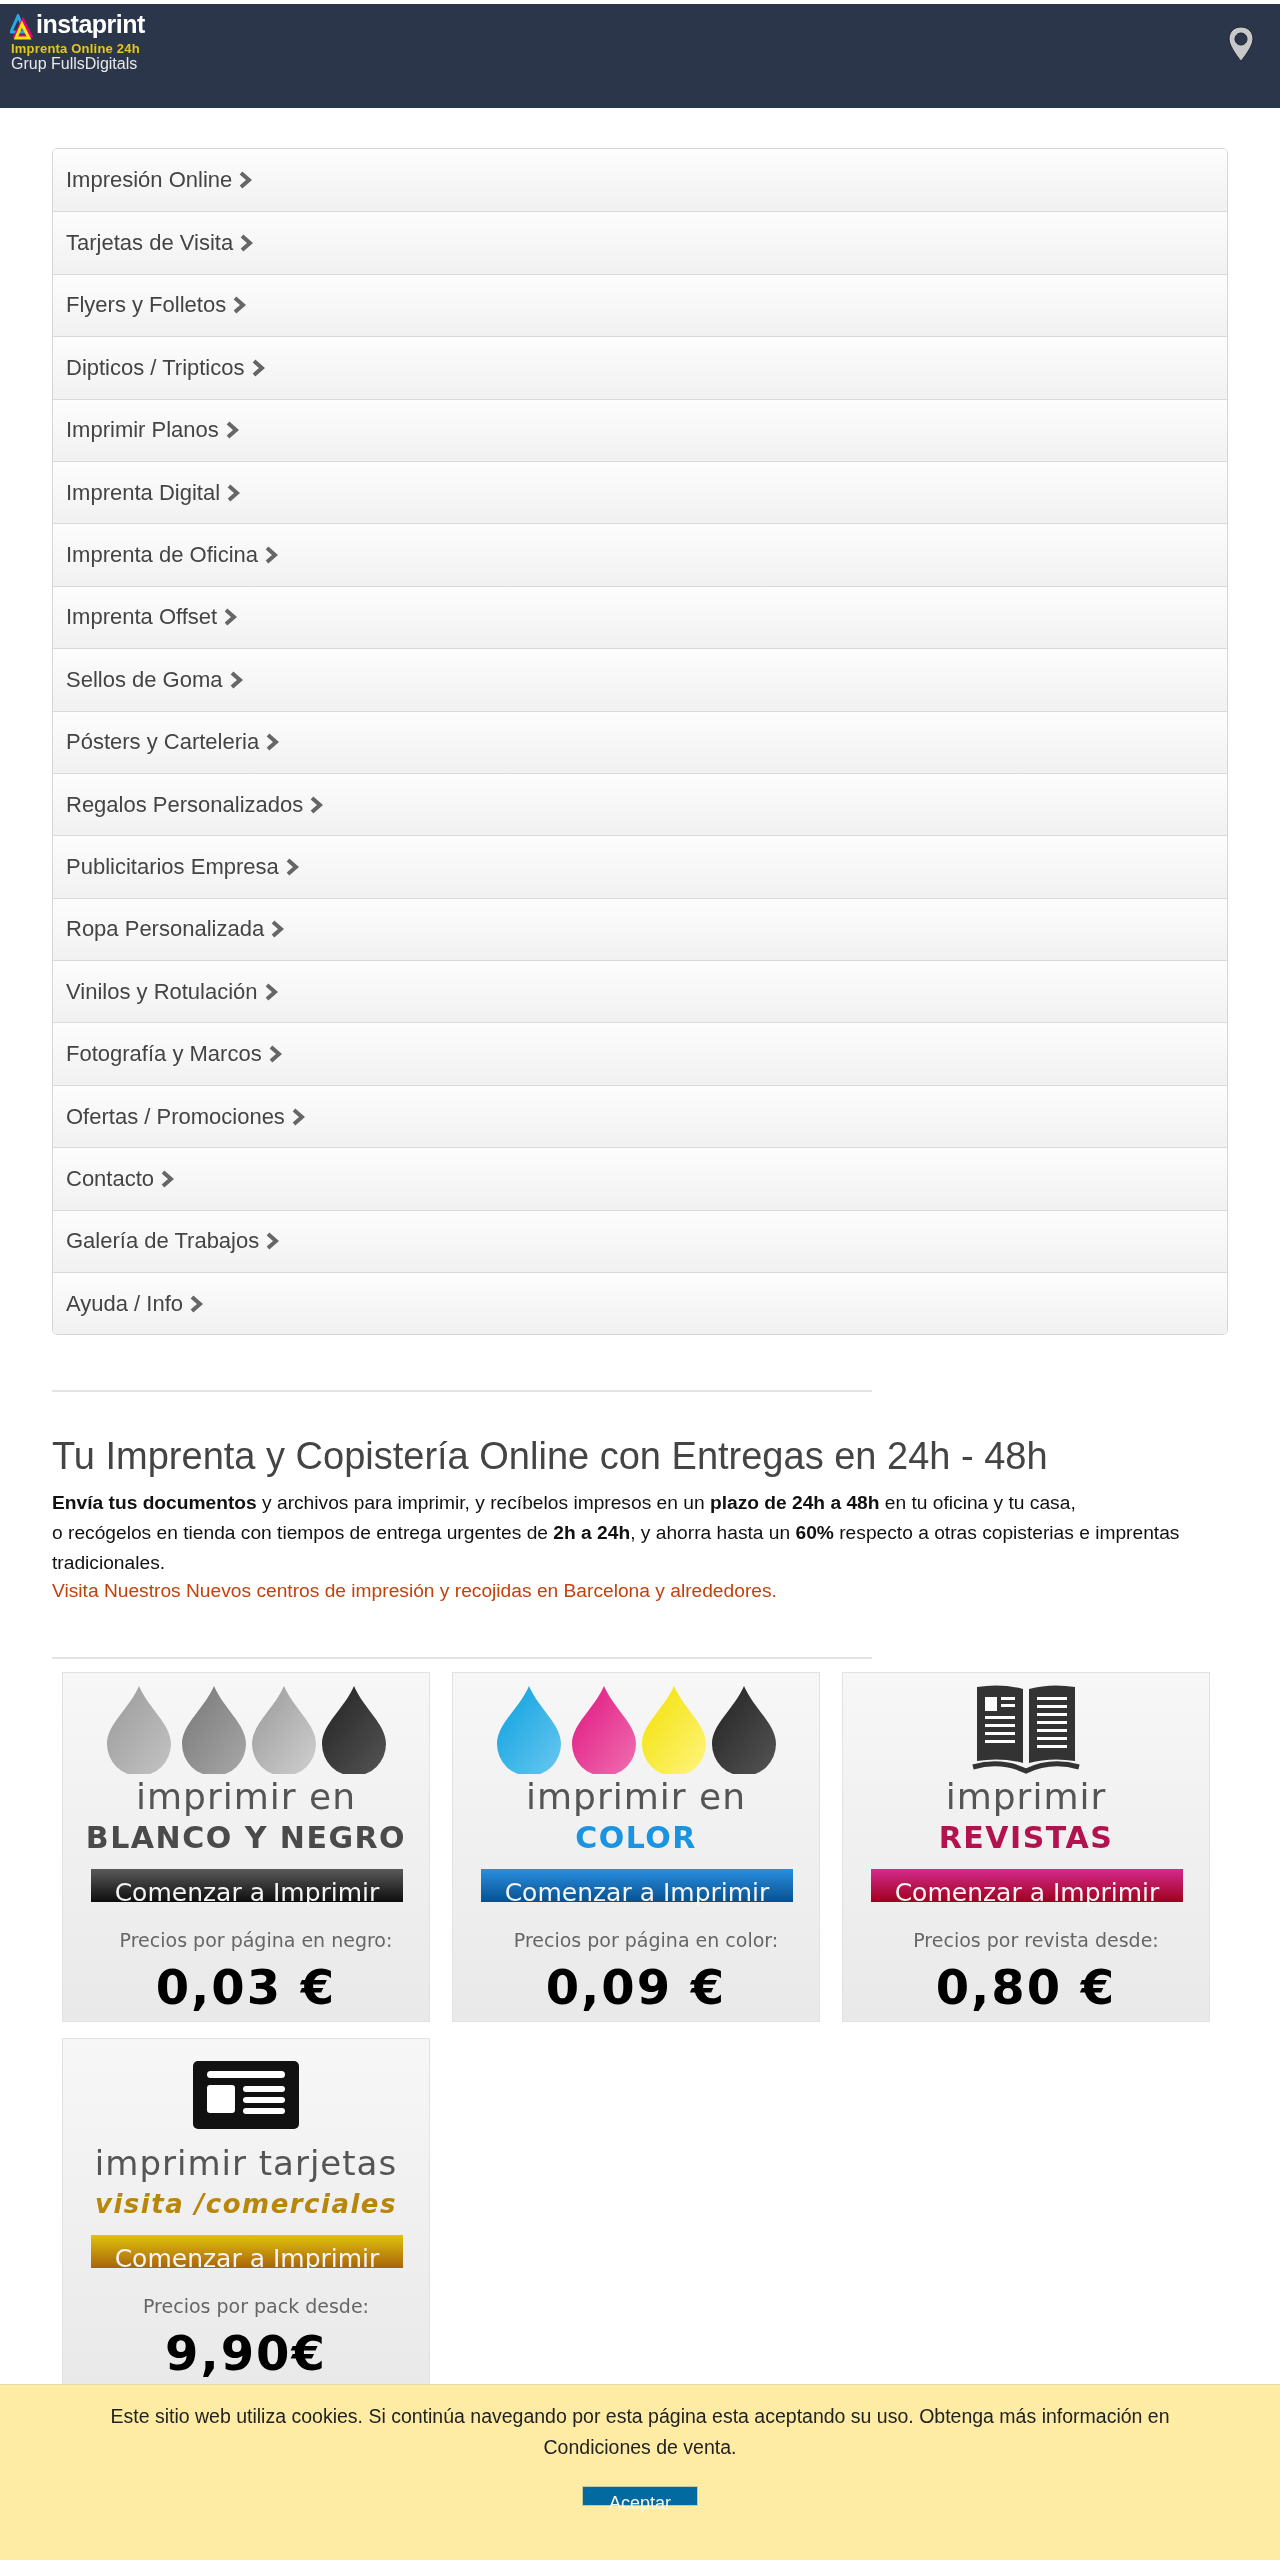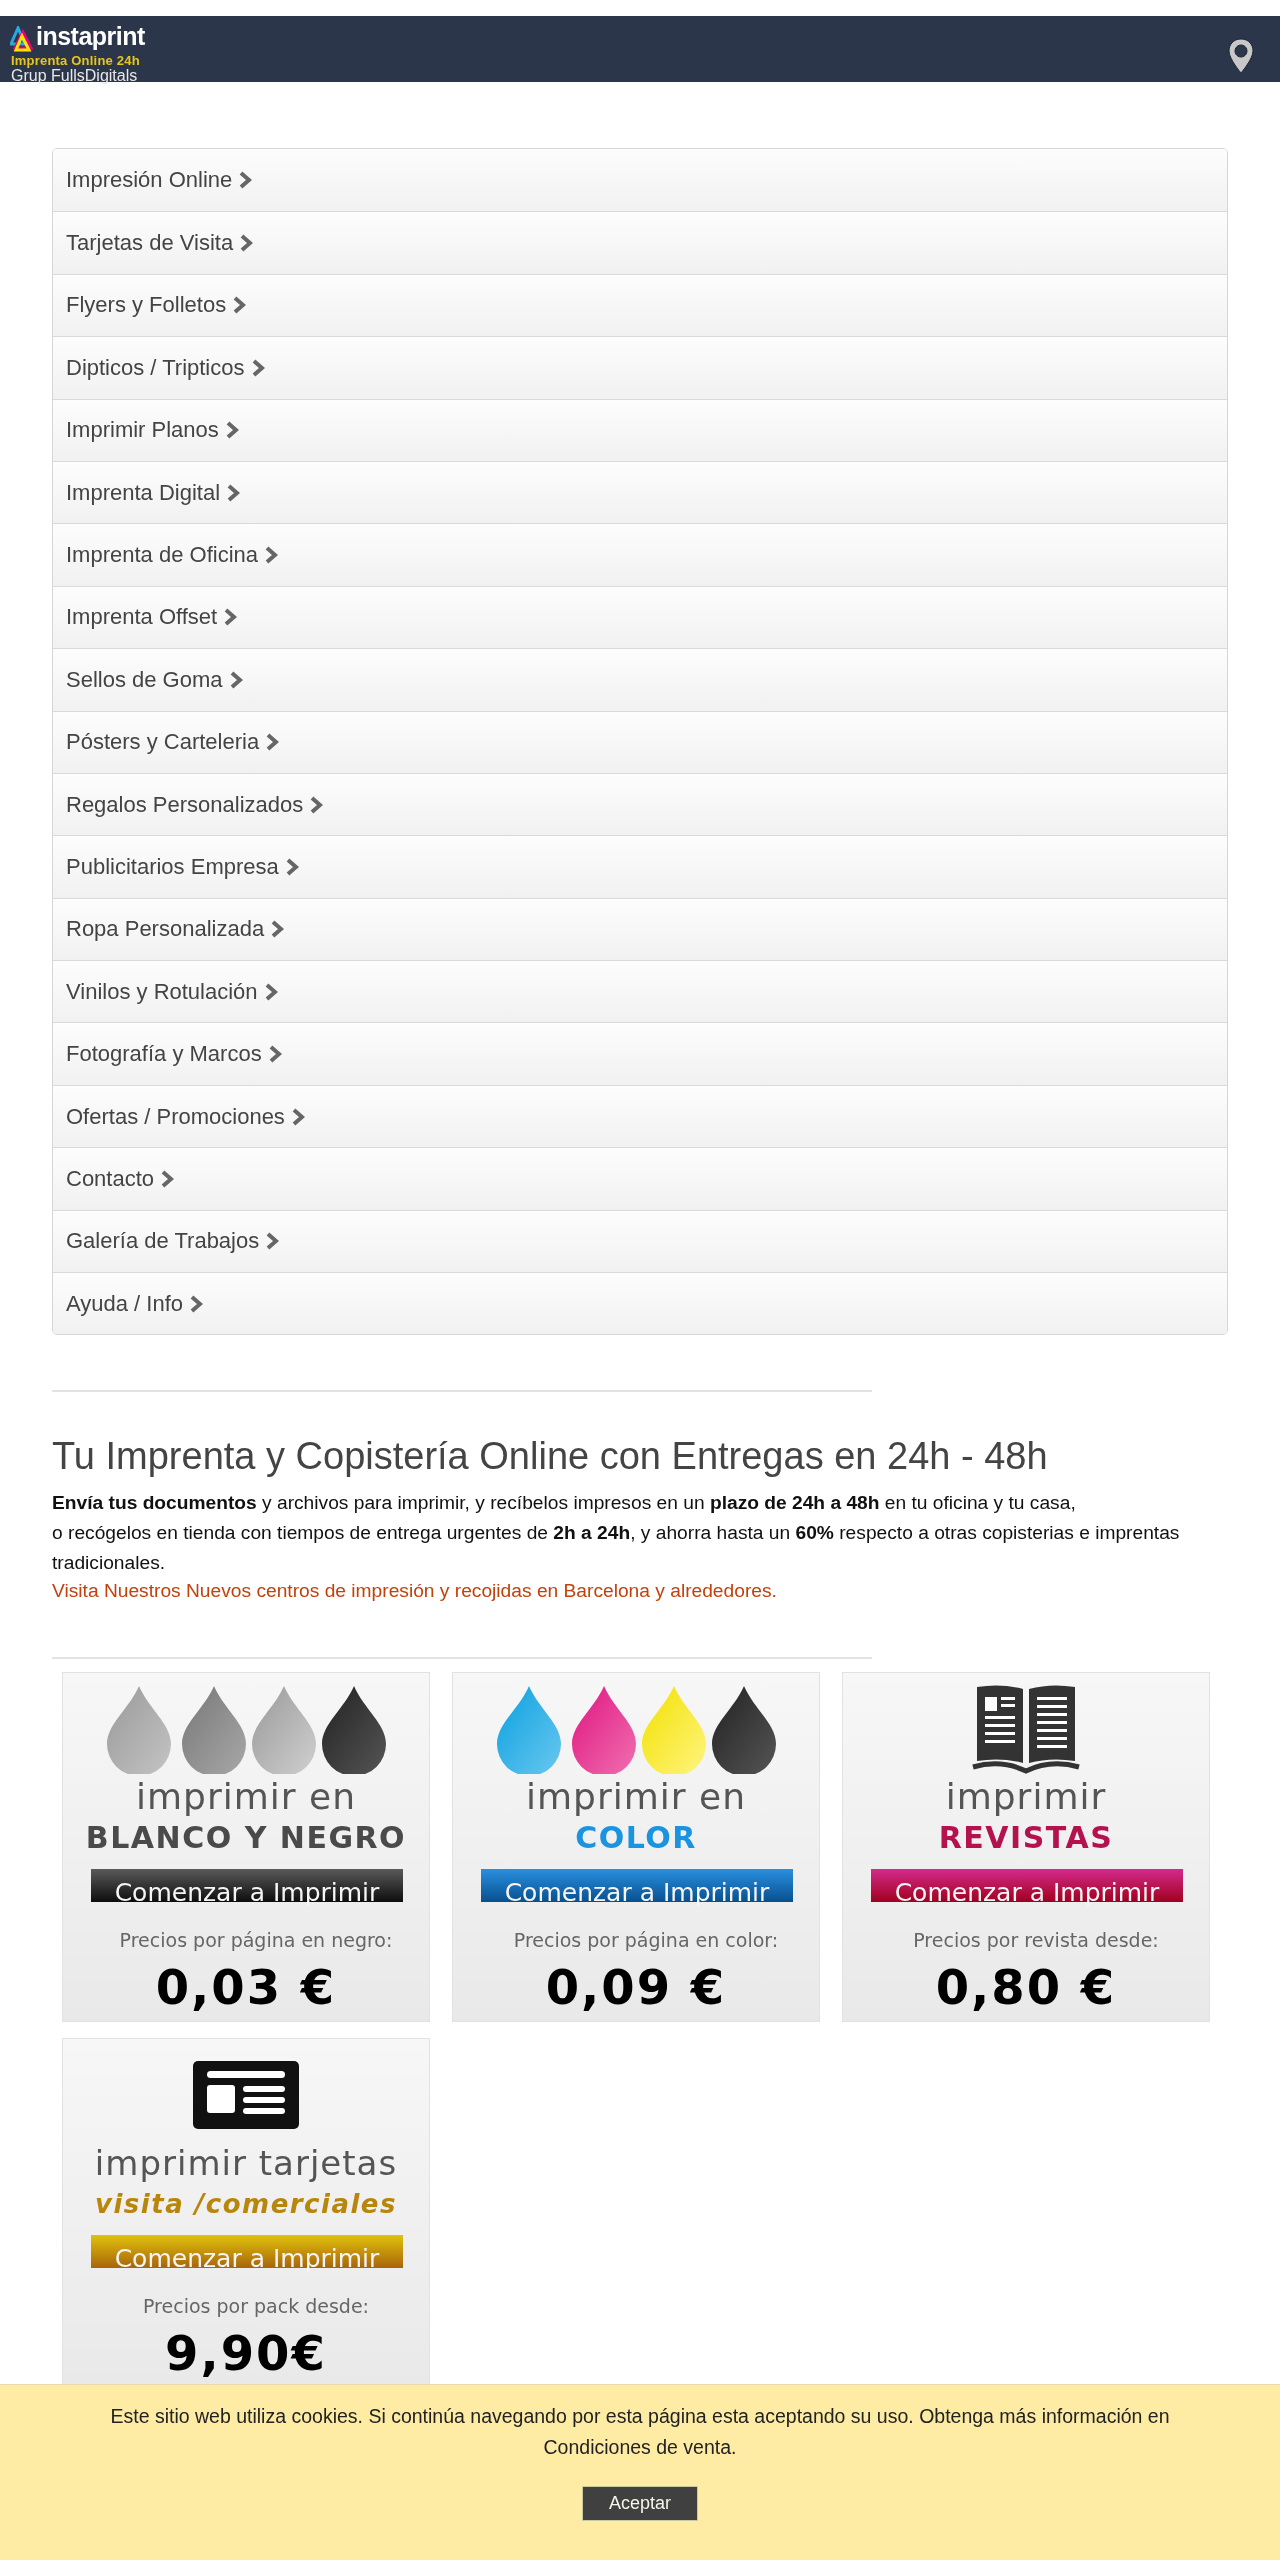--- a/index.html
+++ b/index.html
@@ -1,20 +1,20 @@
 <!DOCTYPE html>
 <html><head>
 <meta charset="utf-8">
 <style>
   * { box-sizing: border-box; margin: 0; padding: 0; }
   html, body { width: 1280px; height: 2560px; background: #ffffff; overflow: hidden; }
   body { font-family: "Liberation Sans", sans-serif; color: #333; position: relative; }
 
   
-  .header { position: absolute; left: 0; top: 16px; width: 1280px; height: 66px; background: #2b364a; }
+  .header { position: absolute; left: 0; top: 4px; width: 1280px; height: 104px; background: #2b364a; }
   .logo { position: absolute; left: 10px; top: 6px; width: 160px; height: 66px; }
   .logo-mark { position: absolute; left: 0; top: 4px; width: 26px; height: 26px; }
   .logo-name { position: absolute; left: 26px; top: 0; font-size: 25px; font-weight: bold; color: #ffffff; letter-spacing: -0.5px; }
   .logo-tag { position: absolute; left: 1px; top: 31px; font-size: 13px; font-weight: bold; color: #e7c51c; white-space: nowrap; letter-spacing: 0.2px; }
   .logo-sub { position: absolute; left: 1px; top: 45px; font-size: 16px; color: #e8e8e8; white-space: nowrap; }
   .location-btn { position: absolute; left: 1226px; top: 20px; width: 30px; height: 40px; cursor: pointer; }
 
   
   .menu { position: absolute; left: 52px; top: 103px; width: 1176px; border: 1px solid #d6d6d6; border-radius: 5px; overflow: hidden; margin-top: 45px; }
   .menu-item { display: flex; align-items: center; height: 62.4px; padding-left: 13px; border-top: 1px solid #dadada;
@@ -36,21 +36,21 @@
   .card-icon { position: absolute; left: 0; right: 0; top: 8px; height: 96px; display: flex; justify-content: center; align-items: center; }
   .card-l1 { position: absolute; left: 0; right: 0; top: 104px; font-family: "DejaVu Sans", sans-serif; font-size: 36px; color: #555; line-height: 40px; white-space: nowrap; letter-spacing: 1px; }
   .card-l2 { position: absolute; left: 0; right: 0; top: 148px; font-family: "DejaVu Sans", sans-serif; font-weight: bold; font-size: 30px; line-height: 34px; white-space: nowrap; letter-spacing: 1.5px; }
   .card-btn { position: absolute; left: 28px; width: 312px; top: 196px; height: 33px; line-height: 48px; font-family: "DejaVu Sans", sans-serif; font-size: 25px; color: #f5f5f5; white-space: nowrap; }
   .card-note { position: absolute; left: 0; right: 0; top: 256px; font-family: "DejaVu Sans", sans-serif; font-size: 19px; color: #666; white-space: nowrap; padding-left: 20px; }
   .card-price { position: absolute; left: 0; right: 0; top: 286px; font-family: "DejaVu Sans", sans-serif; font-weight: bold; font-size: 48px; color: #000; line-height: 56px; white-space: nowrap; letter-spacing: 2px; }
 
   
   .cookie { position: absolute; left: 0; top: 2384px; width: 1280px; height: 176px; background: #feeca4; border-top: 1px solid #e6dba6; }
   .cookie-text { position: absolute; left: 60px; right: 60px; top: 16px; text-align: center; font-size: 19.5px; line-height: 31px; color: #222; }
-  .cookie-btn { position: absolute; left: 582px; top: 101px; width: 116px; height: 35px; background: #404040; border: 1px solid #c9c9a0; color: #f2f7ea; font-size: 18px; line-height: 33px; text-align: center; cursor: pointer; }
+  .cookie-btn { position: absolute; left: 582px; top: 101px; width: 116px; height: 20px; background: #0369a1; border: 1px solid #c9c9a0; color: #f2f7ea; font-size: 18px; line-height: 33px; text-align: center; cursor: pointer; }
 </style>
 </head>
 <body>
 
 <div class="header">
   <div class="logo">
     <svg class="logo-mark" viewBox="0 0 26 26">
       <polygon points="8,2 1,18 15,18" fill="none" stroke="#29a9e0" stroke-width="3"></polygon>
       <polygon points="13,6 5,22 21,22" fill="none" stroke="#e6007e" stroke-width="3"></polygon>
       <polygon points="12,10 6,24 19,24" fill="none" stroke="#ffe600" stroke-width="3"></polygon>

